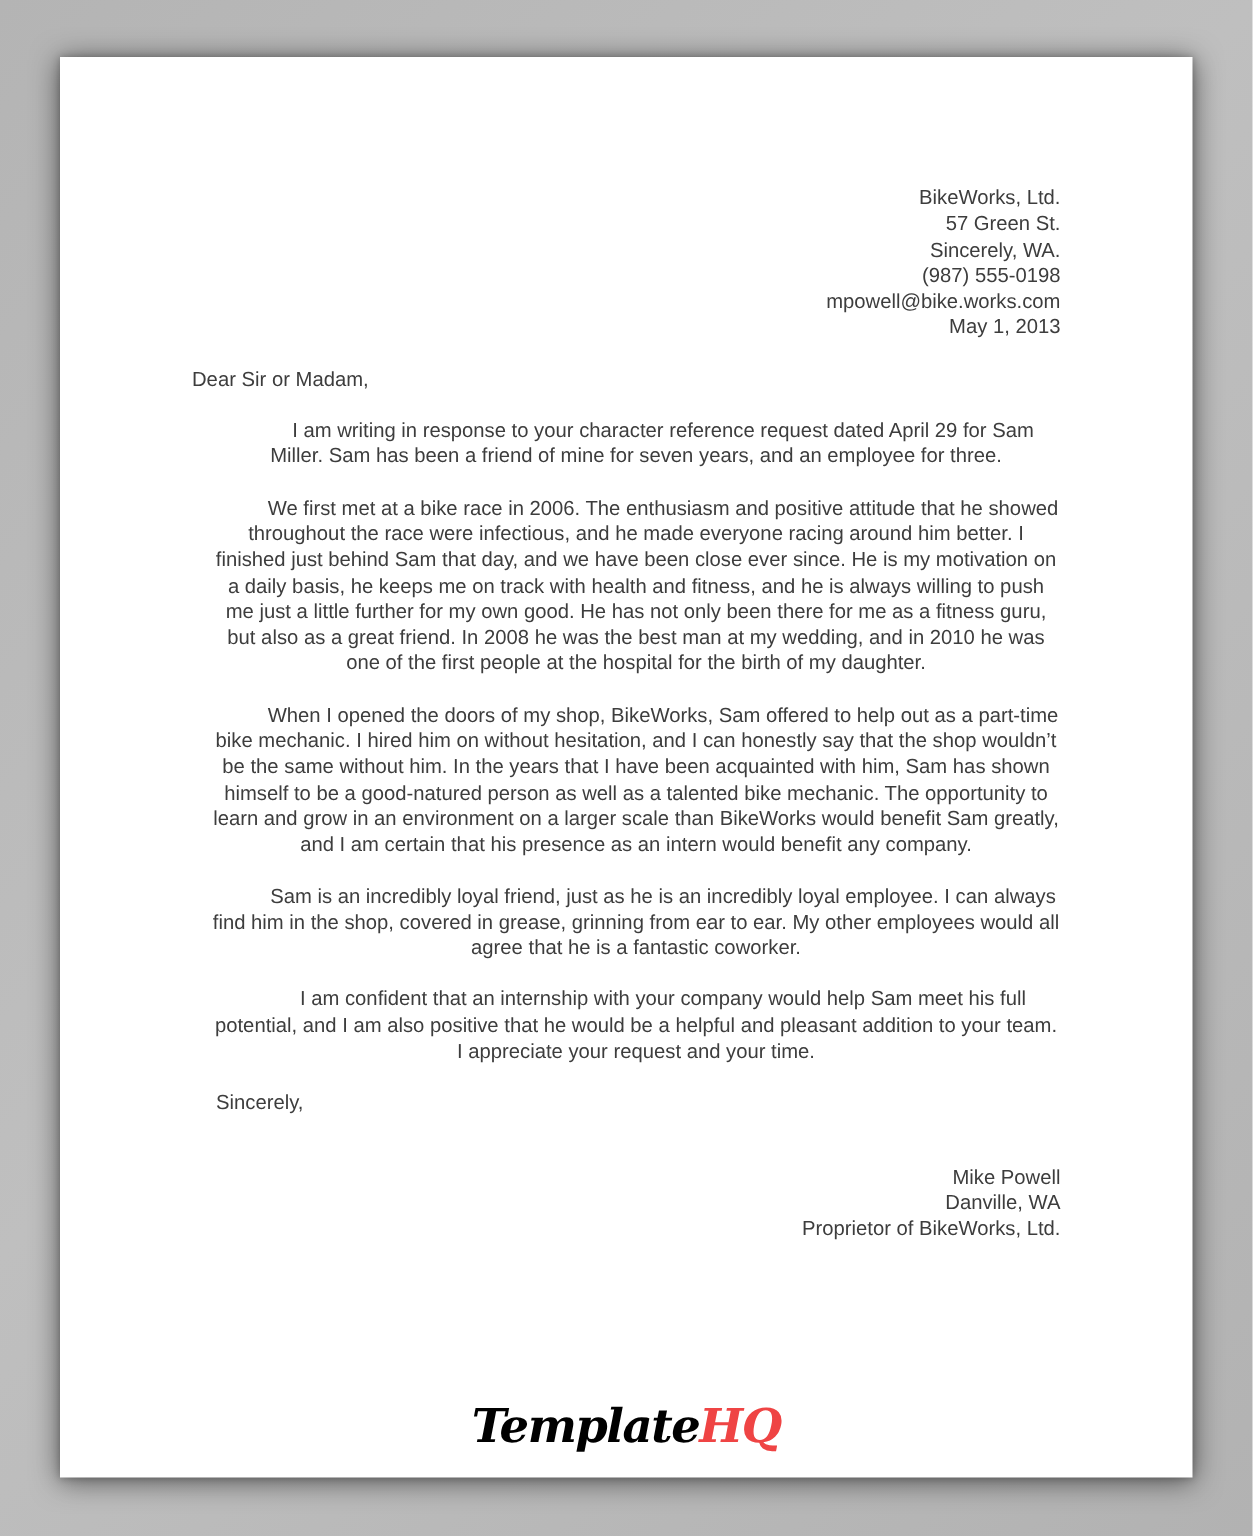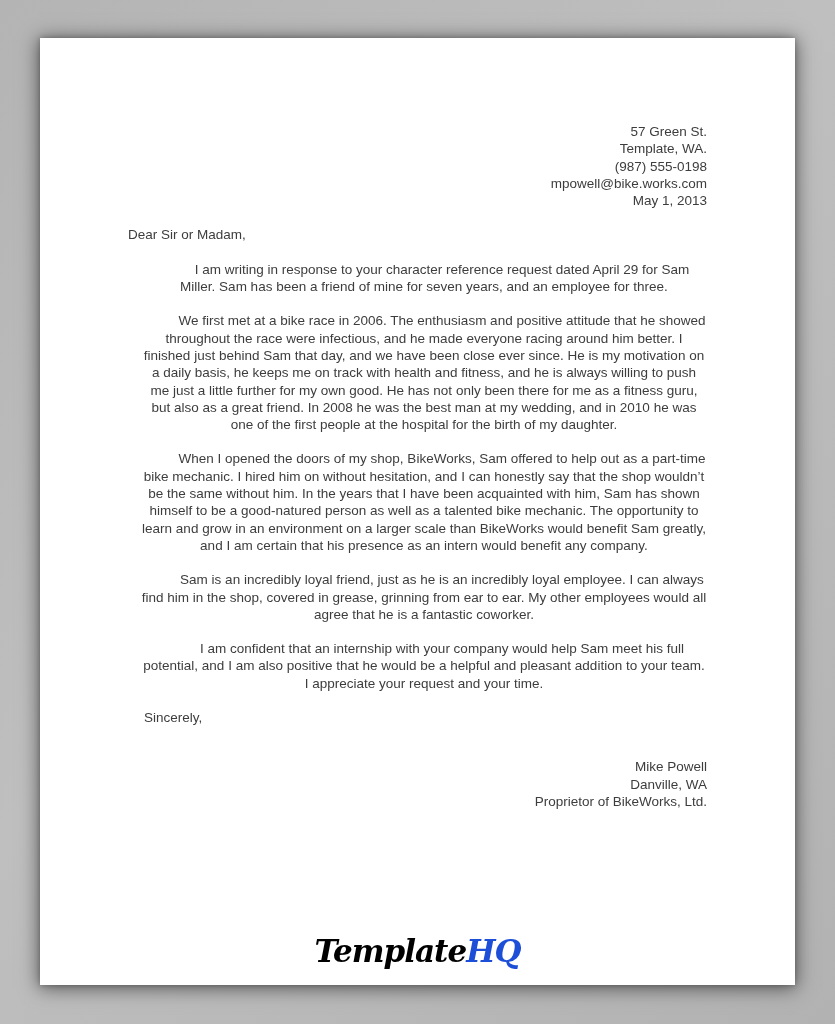--- a/index.html
+++ b/index.html
@@ -62,22 +62,23 @@
     letter-spacing: -1px;
     line-height: 38px;
   }
 </style>
 </head>
 <body style="color: rgb(61, 61, 61);">
 
 <div class="paper">
 
   <div class="sender-block">
+    <div>BikeWorks, Ltd.</div>
     <div>57 Green St.</div>
-    <div>Template, WA.</div>
+    <div>Sincerely, WA.</div>
     <div>(987) 555-0198</div>
     <div>mpowell@bike.works.com</div>
     <div>May 1, 2013</div>
   </div>
 
   <div class="salutation">Dear Sir or Madam,</div>
 
   <p class="body-para">I am writing in response to your character reference request dated April 29 for Sam Miller. Sam has been a friend of mine for seven years, and an employee for three.</p>
   <p class="body-para">We first met at a bike race in 2006. The enthusiasm and positive attitude that he showed throughout the race were infectious, and he made everyone racing around him better. I finished just behind Sam that day, and we have been close ever since. He is my motivation on a daily basis, he keeps me on track with health and fitness, and he is always willing to push me just a little further for my own good. He has not only been there for me as a fitness guru, but also as a great friend. In 2008 he was the best man at my wedding, and in 2010 he was one of the first people at the hospital for the birth of my daughter.</p>
   <p class="body-para">When I opened the doors of my shop, BikeWorks, Sam offered to help out as a part-time bike mechanic. I hired him on without hesitation, and I can honestly say that the shop wouldn’t be the same without him. In the years that I have been acquainted with him, Sam has shown himself to be a good-natured person as well as a talented bike mechanic. The opportunity to learn and grow in an environment on a larger scale than BikeWorks would benefit Sam greatly, and I am certain that his presence as an intern would benefit any company.</p>
@@ -86,16 +87,16 @@
 
   <div class="closing">Sincerely,</div>
 
   <div class="signature-block">
     <div>Mike Powell</div>
     <div>Danville, WA</div>
     <div>Proprietor of BikeWorks, Ltd.</div>
   </div>
 
   <div class="logo">
-    <span id="logo-primary" style="color: #000000;">Template</span><span id="logo-secondary" style="color: #1d4ed8;">HQ</span>
+    <span id="logo-primary" style="color: #000000;">Template</span><span id="logo-secondary" style="color: #ef4444;">HQ</span>
   </div>
 
 </div>
 
 </body></html>

